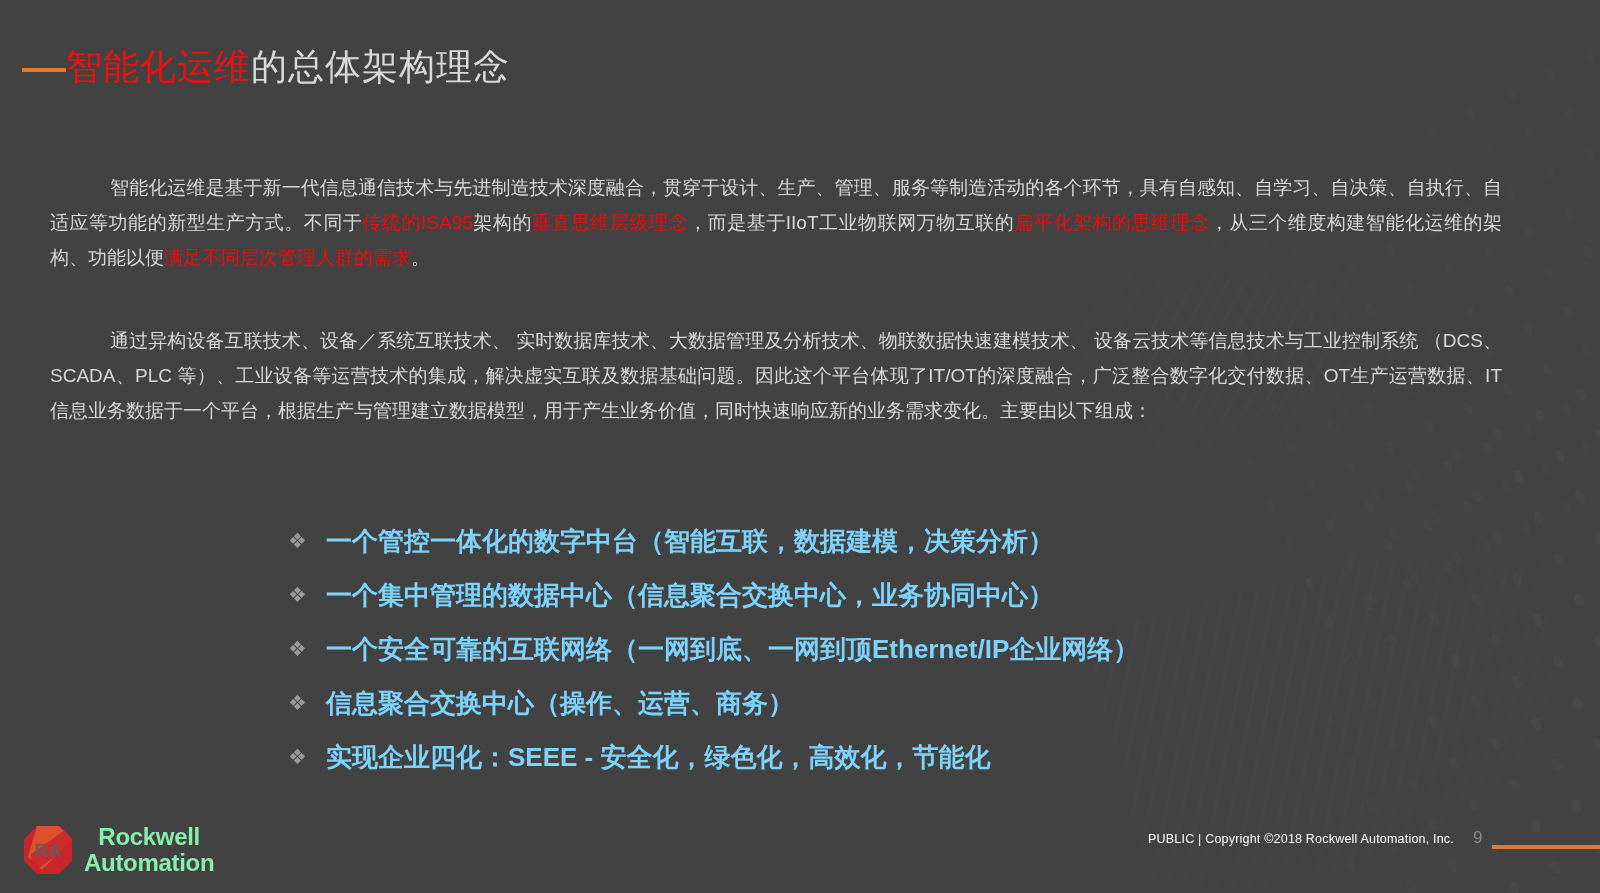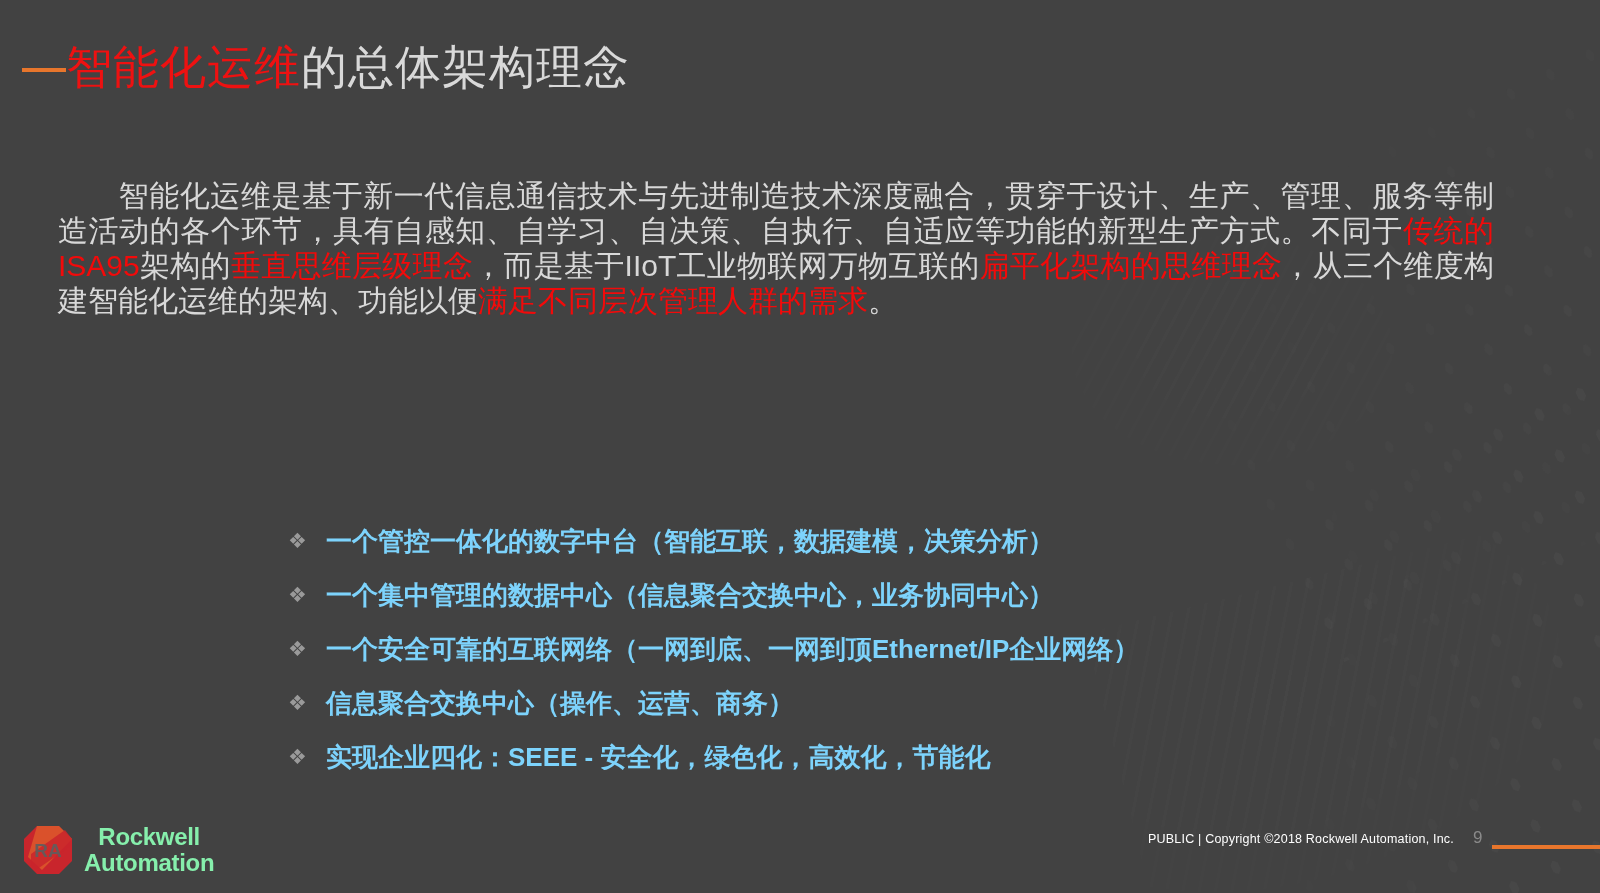--- a/index.html
+++ b/index.html
@@ -62,38 +62,38 @@
   
   #title-row{
     position:absolute;left:0;top:34px;width:100%;height:70px;
   }
   #title-dash{
     position:absolute;left:22px;top:34px;
     width:44px;height:4px;background:#E8762C;
   }
   #page-title{
     position:absolute;left:66px;top:-2px;
-    font-size:46px;line-height:70px;
+    font-size:36px;line-height:70px;
     letter-spacing:1px;
     white-space:nowrap;
   }
   #page-title .hl{color:#EE1111;}
   #page-title .rest{color:#D9D9D9;}
 
   
   #body{
     position:absolute;left:50px;top:170px;width:1452px;
   }
   .para{
     color:#D8D8D8;
-    font-size:30px;
+    font-size:19px;
     line-height:35px;
     text-align:justify;
     text-justify:inter-ideograph;
-    margin:8px;
+    margin:0;
   }
   .para .r{color:#F20A0A;}
   .para .ind{display:inline-block;width:60px;}
   #para-2{margin-top:48px;}
 
   
   #bullets{
     position:absolute;left:288px;top:524px;width:1220px;
   }
   .bullet-row{
@@ -163,20 +163,21 @@
 
   <div id="title-row">
     <div id="title-dash"></div>
     <div id="page-title">
       <span class="hl">智能化运维</span><span class="rest">的总体架构理念</span>
     </div>
   </div>
 
   <div id="body">
     <p class="para" id="para-1"><span class="ind"></span><span>智能化运维是基于新一代信息通信技术与先进制造技术深度融合，贯穿于设计、生产、管理、服务等制造活动的各个环节，具有自感知、自学习、自决策、自执行、自适应等功能的新型生产方式。不同于</span><span class="r">传统的ISA95</span><span>架构的</span><span class="r">垂直思维层级理念</span><span>，而是基于IIoT工业物联网万物互联的</span><span class="r">扁平化架构的思维理念</span><span>，从三个维度构建智能化运维的架构、功能以便</span><span class="r">满足不同层次管理人群的需求</span><span>。</span></p>
+    <p class="para" id="para-2"><span class="ind"></span><span>通过异构设备互联技术、设备／系统互联技术、 实时数据库技术、大数据管理及分析技术、物联数据快速建模技术、 设备云技术等信息技术与工业控制系统 （DCS、SCADA、PLC 等）、工业设备等运营技术的集成，解决虚实互联及数据基础问题。因此这个平台体现了IT/OT的深度融合，广泛整合数字化交付数据、OT生产运营数据、IT信息业务数据于一个平台，根据生产与管理建立数据模型，用于产生业务价值，同时快速响应新的业务需求变化。主要由以下组成：</span></p>
   </div>
 
   <div id="bullets">
       <div class="bullet-row">
         <span class="bullet-mark">❖</span>
         <span class="bullet-text">一个管控一体化的数字中台（智能互联，数据建模，决策分析）</span>
       </div>
       <div class="bullet-row">
         <span class="bullet-mark">❖</span>
         <span class="bullet-text">一个集中管理的数据中心（信息聚合交换中心，业务协同中心）</span>

